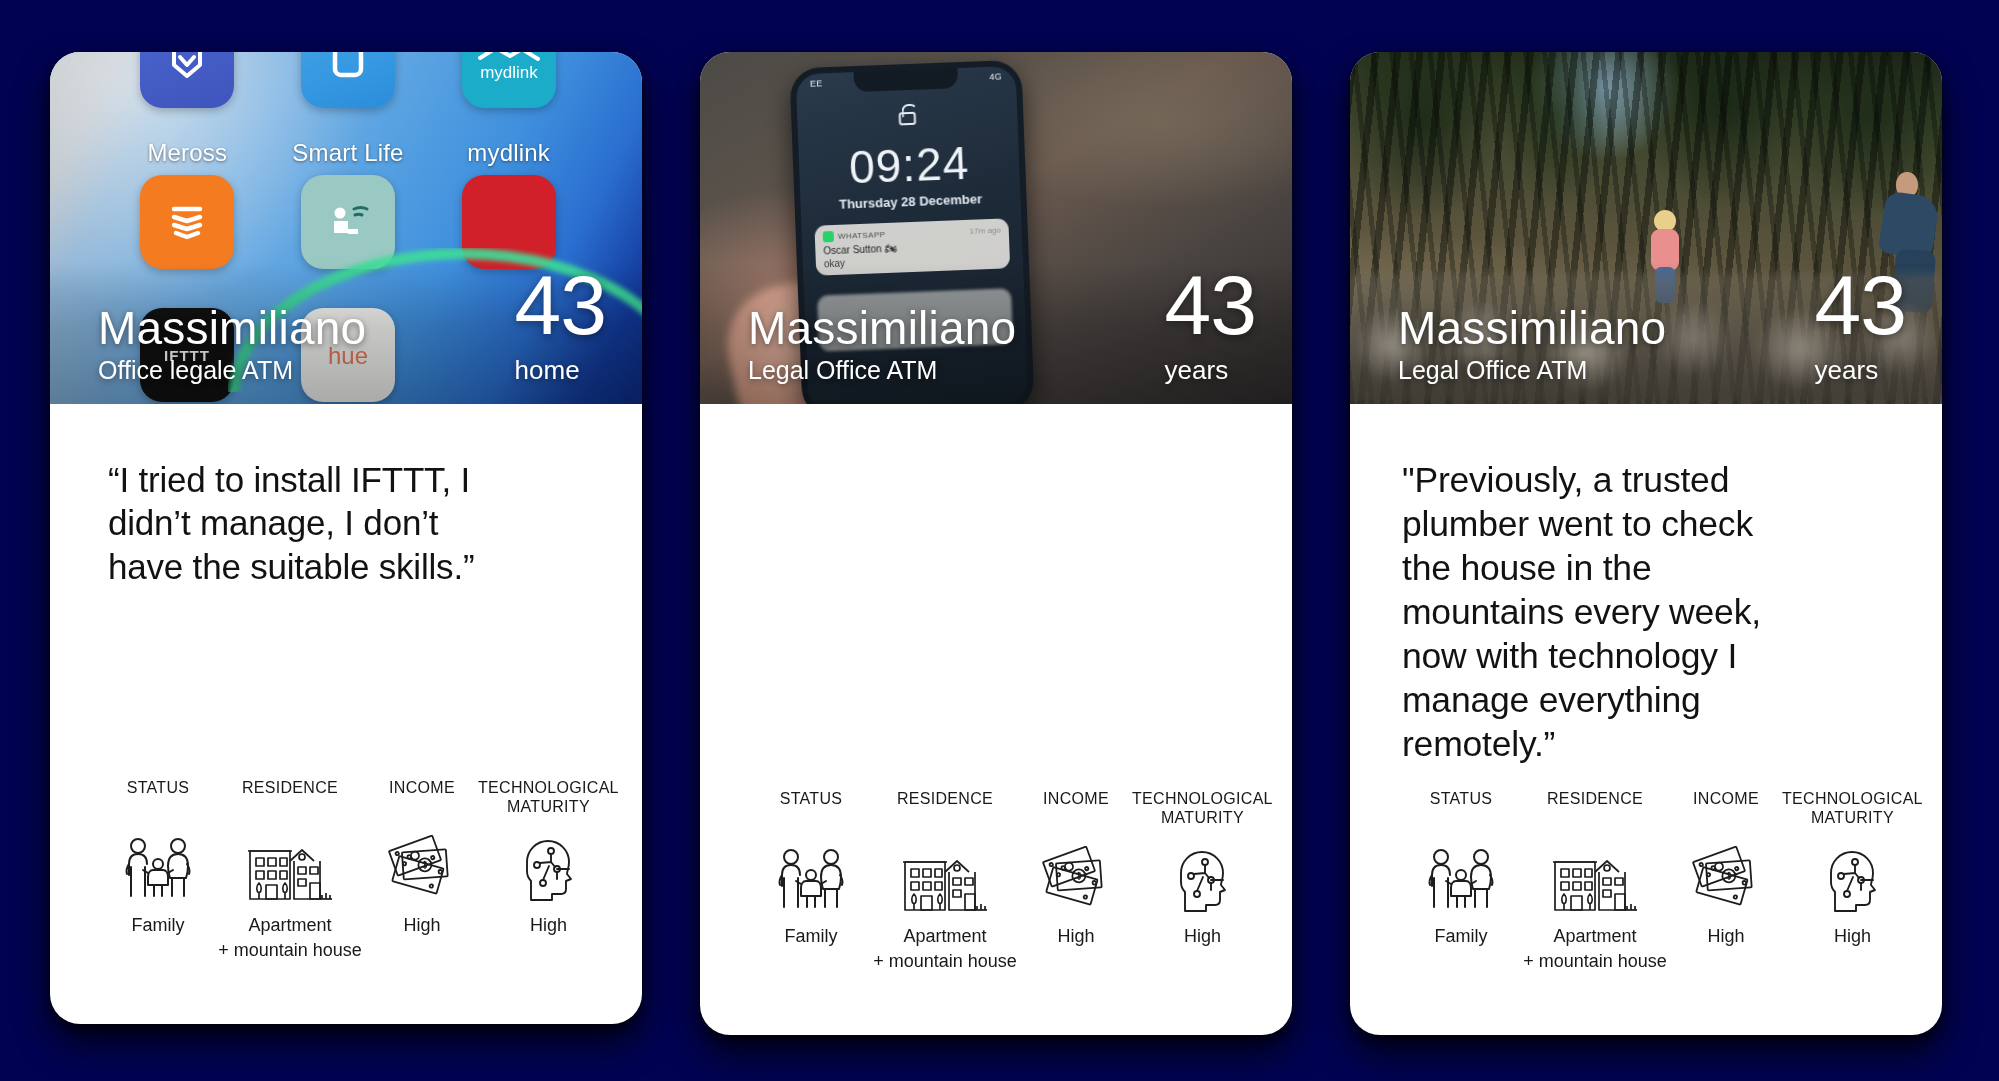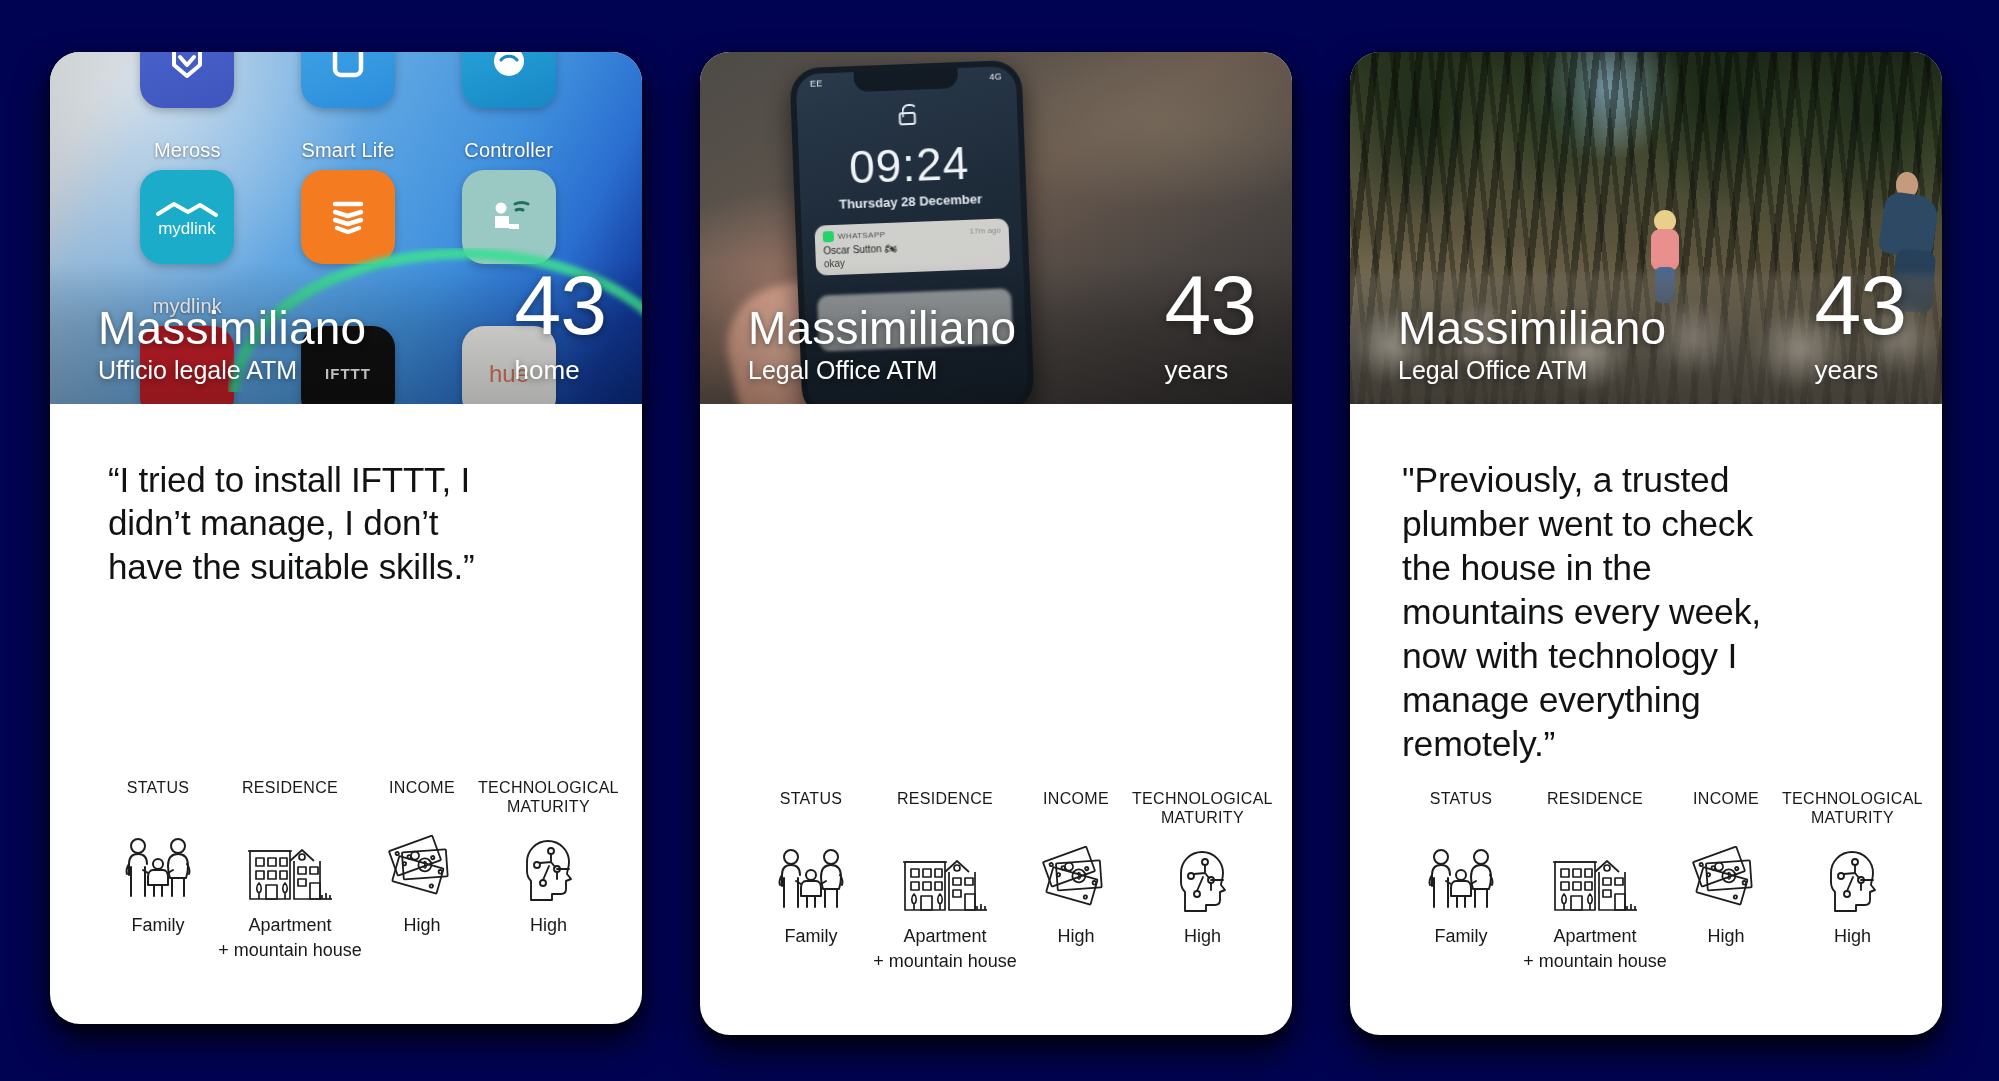--- a/index.html
+++ b/index.html
@@ -67,21 +67,21 @@
   }
   .appcell { text-align: center; }
   .appicon {
     width: 94px; height: 94px;
     border-radius: 22px;
     margin: 0 auto 9px auto;
     display: flex; align-items: center; justify-content: center;
     box-shadow: 0 3px 8px rgba(0,0,0,0.25);
   }
   .applabel {
-    font-size: 20px; color: #ffffff;
+    font-size: 24px; color: #ffffff;
     text-shadow: 0 1px 3px rgba(0,0,0,0.5);
     letter-spacing: .2px;
     margin-top: 31px;
   }
   .ic-meross  { background: linear-gradient(160deg,#4a66cf,#3f55bd); }
   .ic-smart   { background: linear-gradient(160deg,#43a7e8,#2b8ddb); }
   .ic-ctrl    { background: linear-gradient(160deg,#2aa9dd,#1787c4); }
   .ic-mydlink { background: #1aacc8; }
   .ic-orange  { background: #f47b20; }
   .ic-seat    { background: #9ac8c2; }
@@ -312,29 +312,20 @@
             <div class="applabel">Meross</div>
           </div>
           <div class="appcell">
             <div class="appicon ic-smart">
               <svg width="46" height="46" viewBox="0 0 46 46">
                   <rect x="10" y="9" width="26" height="28" rx="6" fill="none" stroke="#fff" stroke-width="4.5"></rect>
                 </svg>
             </div>
             <div class="applabel">Smart Life</div>
           </div>
-          <div class="appcell">
-            <div class="appicon ic-ctrl">
-              <svg width="46" height="46" viewBox="0 0 46 46">
-                  <circle cx="23" cy="23" r="15" fill="#fff"></circle>
-                  <path d="M15 22c4-5 12-5 16 0" fill="none" stroke="#1787c4" stroke-width="3" stroke-linecap="round"></path>
-                </svg>
-            </div>
-            <div class="applabel">Controller</div>
-          </div>
 
           <div class="appcell">
             <div class="appicon ic-mydlink">
               <svg width="74" height="46" viewBox="0 0 74 46">
                   <path d="M8 20l16-10 14 8 12-7 16 10" fill="none" stroke="#fff" stroke-width="4" stroke-linecap="round" stroke-linejoin="round"></path>
                   <text x="37" y="40" font-family="Liberation Sans, sans-serif" font-size="17" fill="#fff" text-anchor="middle">mydlink</text>
                 </svg>
             </div>
             <div class="applabel">mydlink</div>
           </div>
@@ -386,21 +377,21 @@
             </div>
             <div class="applabel">hue</div>
           </div>
         </div>
         <div class="greenarc"></div>
       </div>
       <div class="hero-scrim"></div>
       <div class="hero-overlay">
         <div>
           <div class="persona-name">Massimiliano</div>
-          <div class="persona-role">Ufficio legale ATM</div>
+          <div class="persona-role">Office legale ATM</div>
         </div>
         <div class="age-block">
           <div class="age-num">43</div>
           <div class="age-unit">home</div>
         </div>
       </div>
     </div>
 
     <div class="body">
       <div class="quote">“I tried to install IFTTT, I

